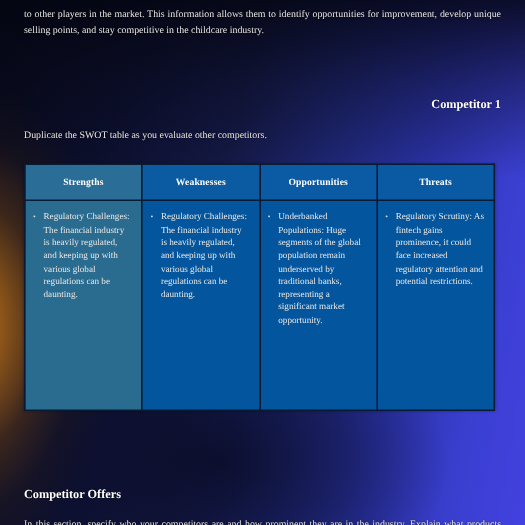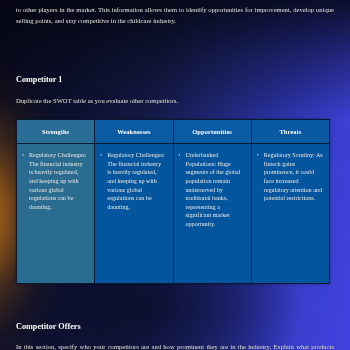--- a/index.html
+++ b/index.html
@@ -81,21 +81,21 @@
     padding-top: 4px;
   }
 
   .section-heading {
     color: #ffffff;
     font-size: 8.2px;
     font-weight: bold;
     text-shadow: 0 0 1px rgba(0,0,0,0.6);
   }
 
-  #competitor-1-heading { margin-top: 48px; }
+  #competitor-1-heading { margin-top: 38px; text-align: right; }
   #competitor-1-sub { margin-top: 11px; }
 
   
   .swot-table {
     margin-top: 13px;
     width: 314px;
     border-collapse: collapse;
     table-layout: fixed;
     box-shadow: 0 0 2px rgba(0,0,0,0.5);
   }
@@ -148,21 +148,21 @@
 
   .cell-list li::before {
     content: "\2022";
     position: absolute;
     left: 1px;
     top: -0.5px;
     font-size: 5.2px;
     color: #dcdad6;
   }
 
-  #competitor-offers-heading { margin-top: 38px; }
+  #competitor-offers-heading { margin-top: 51px; }
   #competitor-offers-para { margin-top: 10px; }
 </style>
 </head>
 <body>
 
 <div class="bg-layer bg-base"></div>
 <div class="bg-layer bg-amber"></div>
 <div class="bg-layer bg-topdark"></div>
 <div class="bg-layer bg-lowdark"></div>
 

